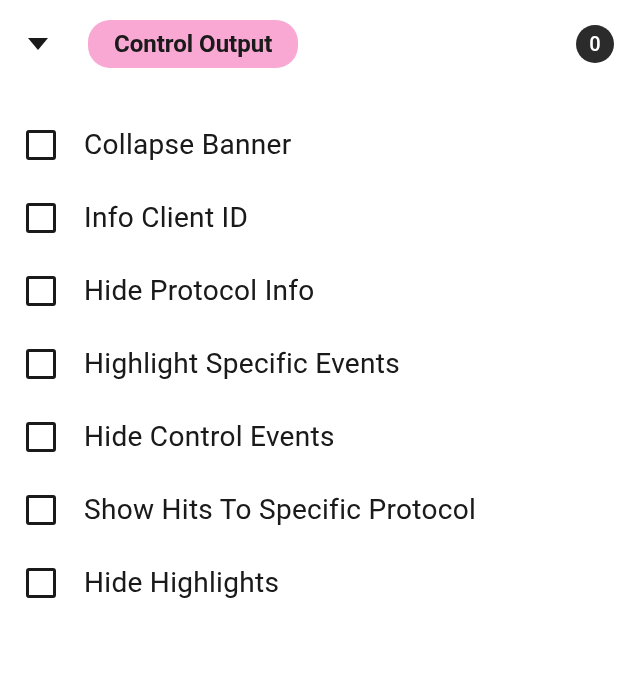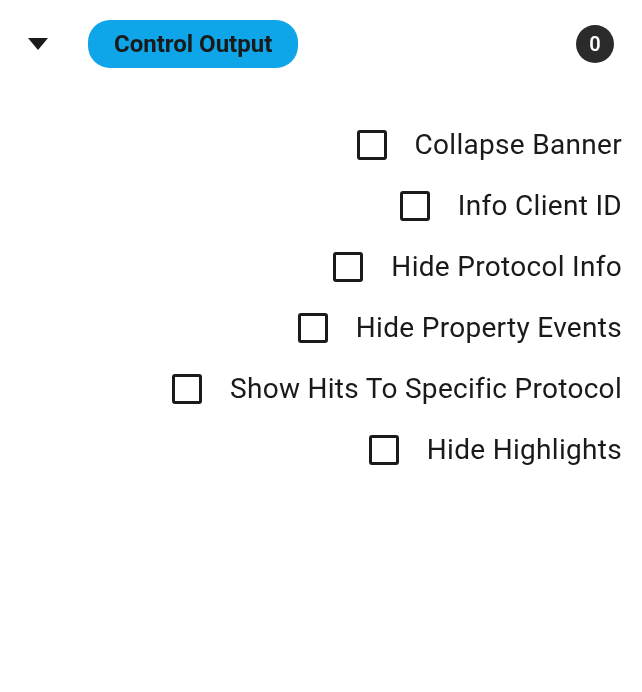--- a/index.html
+++ b/index.html
@@ -23,21 +23,21 @@
     .caret {
       width: 0;
       height: 0;
       border-left: 10px solid transparent;
       border-right: 10px solid transparent;
       border-top: 12px solid #1a1a1a;
       margin-right: 40px;
       margin-left: 8px;
     }
     .pill {
-      background: #0ea5e9;
+      background: #f9a8d4;
       border-radius: 22px;
       padding: 10px 26px;
       font-weight: 700;
       font-size: 24px;
       color: #1a1a1a;
     }
     .badge {
       margin-left: auto;
       background: #2b2b2b;
       color: #fff;
@@ -47,22 +47,21 @@
       display: flex;
       align-items: center;
       justify-content: center;
       font-weight: 600;
       font-size: 20px;
       margin-right: 8px;
     }
     .options {
       display: flex;
       flex-direction: column;
-      gap: 28px;
-      align-items: flex-end;
+      gap: 40px;
     }
     .option {
       display: flex;
       align-items: center;
       gap: 28px;
     }
     .checkbox {
       width: 30px;
       height: 30px;
       border: 3px solid #1a1a1a;
@@ -99,21 +98,25 @@
   <div class="option">
     <div class="checkbox"></div>
     <span class="option-label">Info Client ID</span>
   </div>
   <div class="option">
     <div class="checkbox"></div>
     <span class="option-label">Hide Protocol Info</span>
   </div>
   <div class="option">
     <div class="checkbox"></div>
-    <span class="option-label">Hide Property Events</span>
+    <span class="option-label">Highlight Specific Events</span>
+  </div>
+  <div class="option">
+    <div class="checkbox"></div>
+    <span class="option-label">Hide Control Events</span>
   </div>
   <div class="option">
     <div class="checkbox"></div>
     <span class="option-label">Show Hits To Specific Protocol</span>
   </div>
   <div class="option">
     <div class="checkbox"></div>
     <span class="option-label">Hide Highlights</span>
   </div>
 </div>

